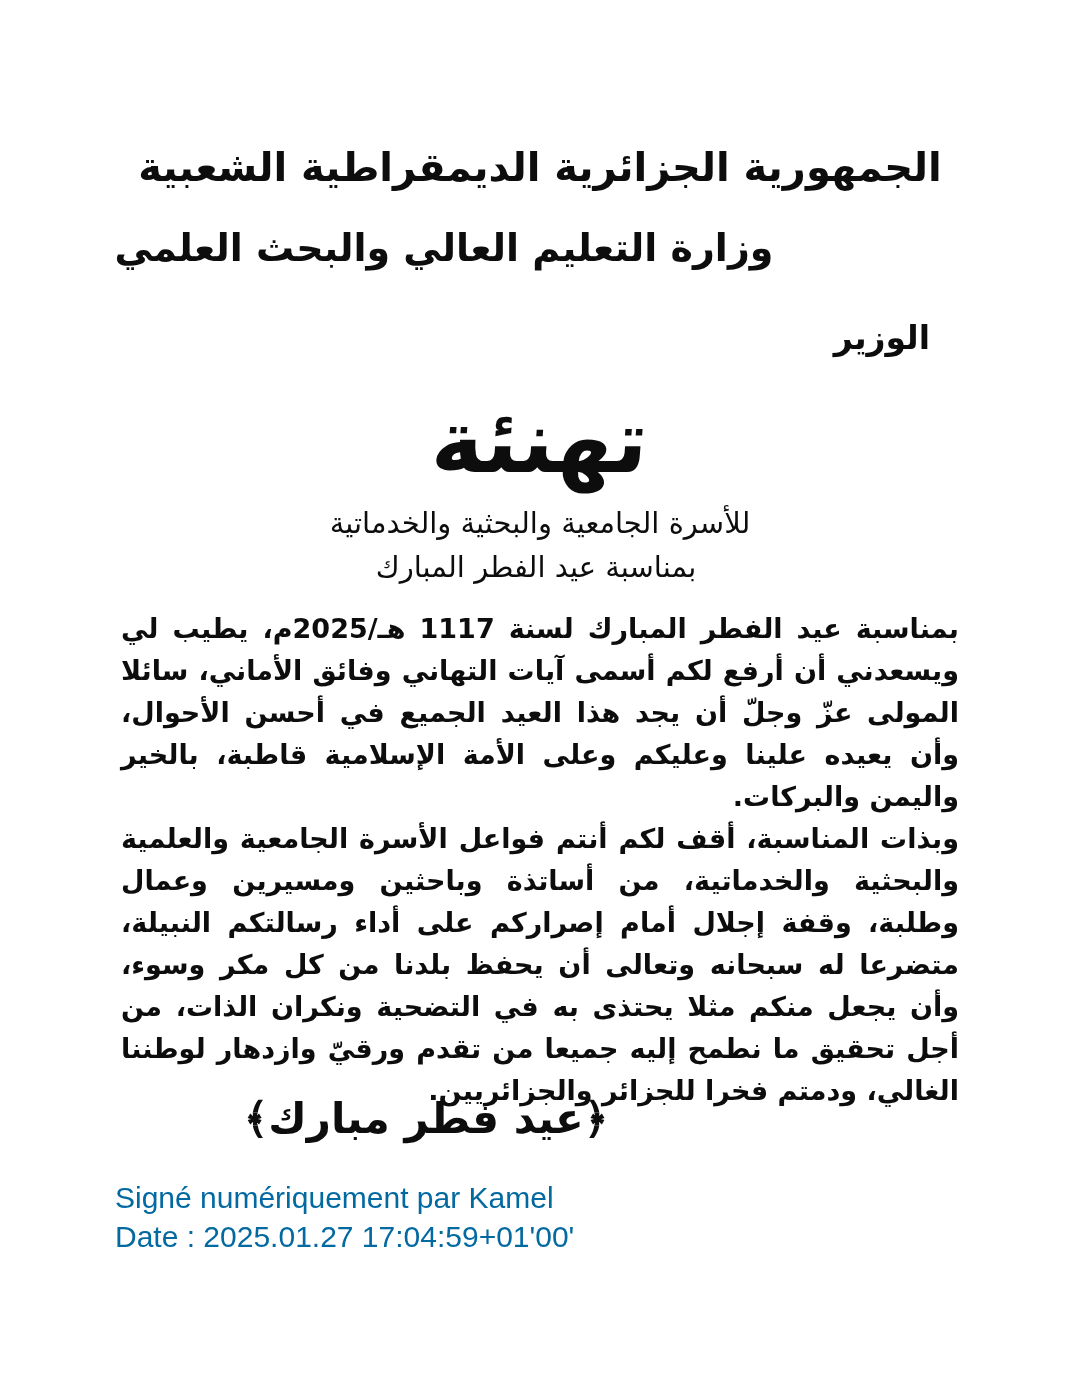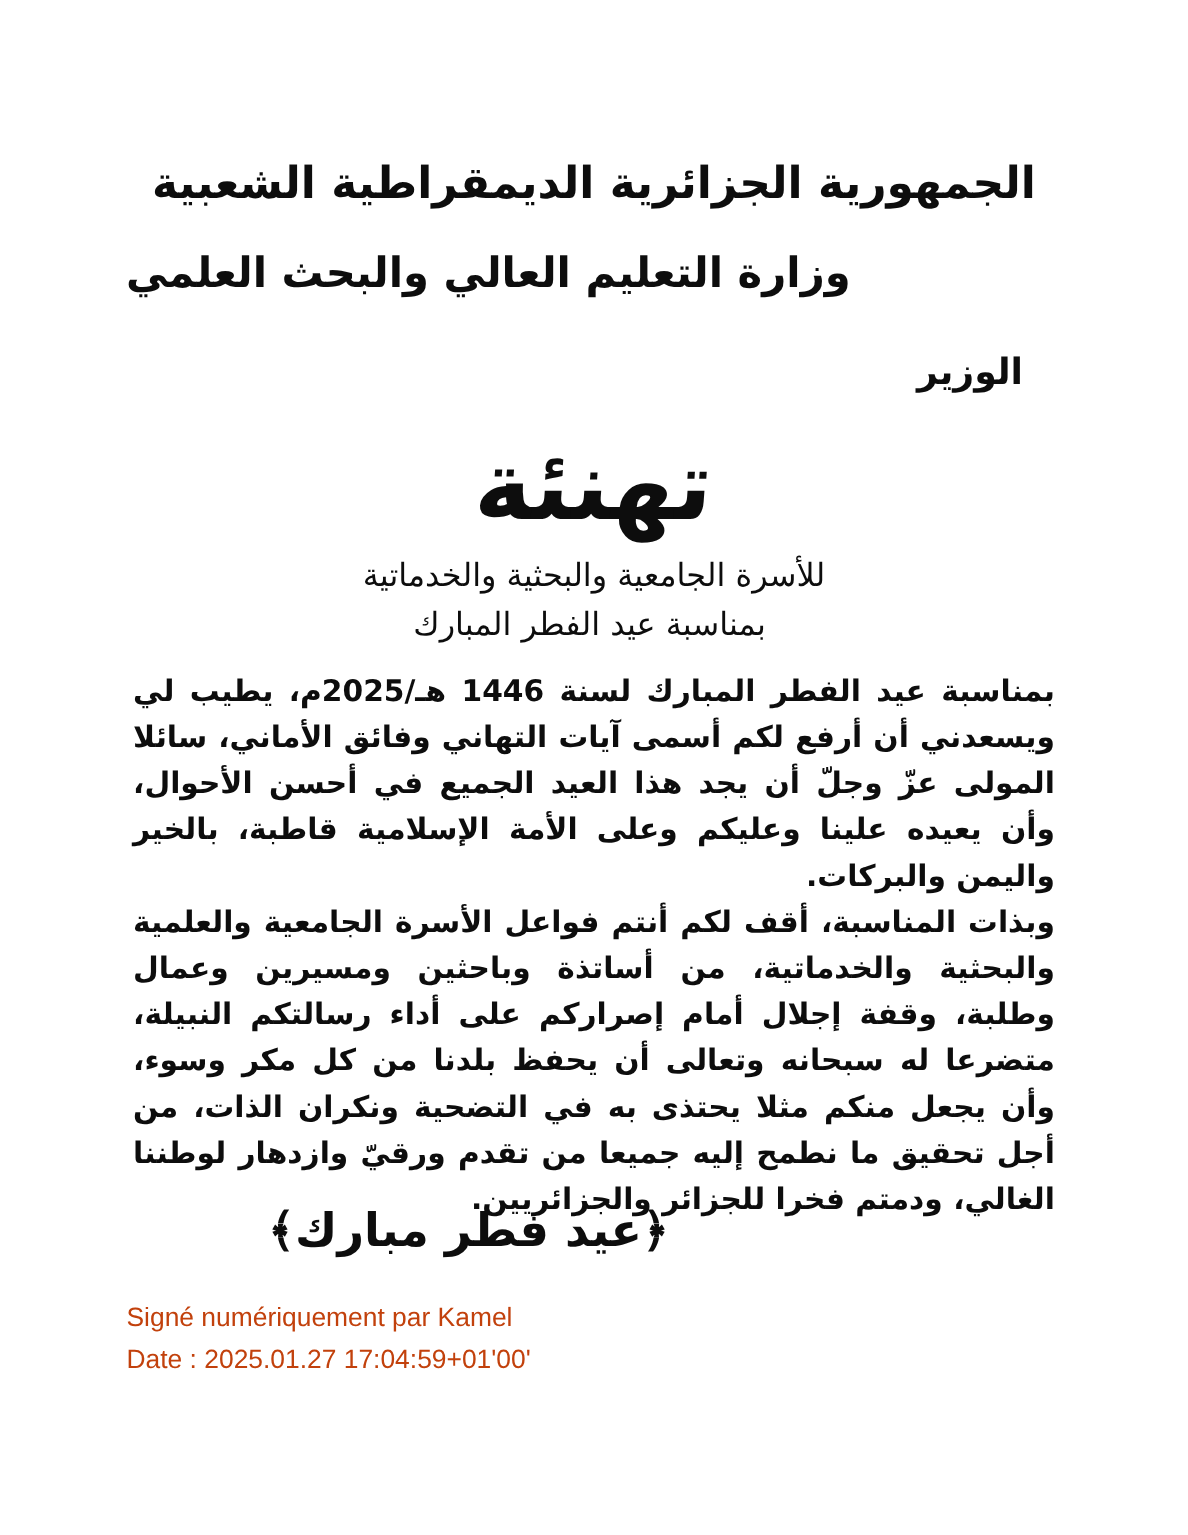--- a/index.html
+++ b/index.html
@@ -111,23 +111,23 @@
     font-weight: bold;
     direction: rtl;
   }
   
   .signature {
     position: absolute;
     top: 1146px;
     left: 115px;
     direction: ltr;
     font-family: "Liberation Sans", sans-serif;
-    font-size: 24px;
+    font-size: 30px;
     font-weight: normal;
-    color: #c2410c;
+    color: #0369a1;
     line-height: 39px;
   }
   
   .bottom-bar {
     position: absolute;
     left: 0;
     bottom: 0;
     width: 1080px;
     height: 12px;
     background: #0b0b0b;
@@ -145,21 +145,21 @@
 
   <div class="minister">الوزير</div>
 
   <div class="congrats">تهنئة</div>
 
   <div class="subtitle-line1">للأسرة الجامعية والبحثية والخدماتية</div>
 
   <div class="subtitle-line2">بمناسبة عيد الفطر المبارك</div>
 
   <div class="body-text">
-    <p>بمناسبة عيد الفطر المبارك لسنة 1446 هـ/2025م، يطيب لي ويسعدني أن أرفع لكم أسمى آيات التهاني وفائق الأماني، سائلا المولى عزّ وجلّ أن يجد هذا العيد الجميع في أحسن الأحوال، وأن يعيده علينا وعليكم وعلى الأمة الإسلامية قاطبة، بالخير واليمن والبركات.</p>
+    <p>بمناسبة عيد الفطر المبارك لسنة 1117 هـ/2025م، يطيب لي ويسعدني أن أرفع لكم أسمى آيات التهاني وفائق الأماني، سائلا المولى عزّ وجلّ أن يجد هذا العيد الجميع في أحسن الأحوال، وأن يعيده علينا وعليكم وعلى الأمة الإسلامية قاطبة، بالخير واليمن والبركات.</p>
     <p>وبذات المناسبة، أقف لكم أنتم فواعل الأسرة الجامعية والعلمية والبحثية والخدماتية، من أساتذة وباحثين ومسيرين وعمال وطلبة، وقفة إجلال أمام إصراركم على أداء رسالتكم النبيلة، متضرعا له سبحانه وتعالى أن يحفظ بلدنا من كل مكر وسوء، وأن يجعل منكم مثلا يحتذى به في التضحية ونكران الذات، من أجل تحقيق ما نطمح إليه جميعا من تقدم ورقيّ وازدهار لوطننا الغالي، ودمتم فخرا للجزائر والجزائريين.</p>
   </div>
 
   <div class="closing">﴿عيد فطر مبارك﴾</div>
 
   <div class="signature">
     <div>Signé numériquement par Kamel</div>
     <div>Date : 2025.01.27 17:04:59+01'00'</div>
   </div>
 

